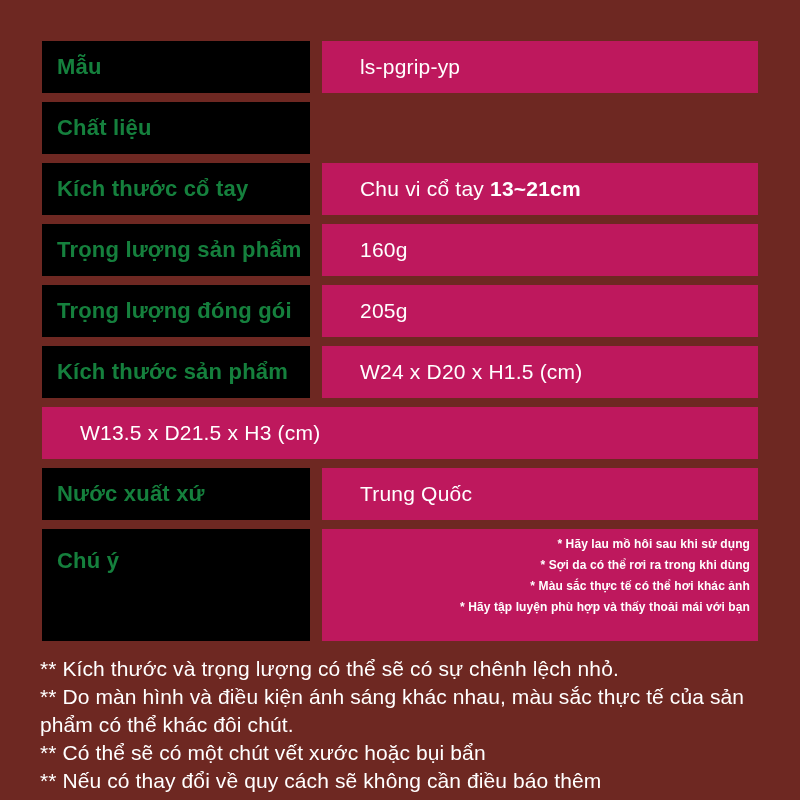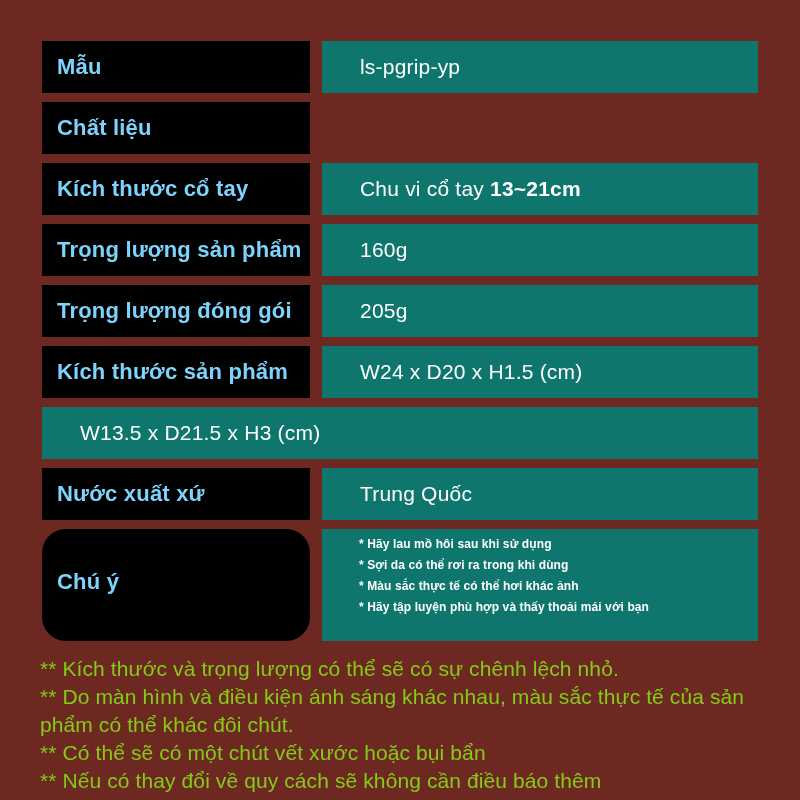--- a/index.html
+++ b/index.html
@@ -21,64 +21,64 @@
   }
   .spec-row {
     display: flex;
     gap: 12px;
   }
   .label-cell {
     width: 268px;
     flex: 0 0 268px;
     min-height: 52px;
     background: #000000;
-    color: #7dd3fc;
+    color: #15803d;
     display: flex;
     align-items: center;
     padding-left: 15px;
     box-sizing: border-box;
     font-size: 22px;
     font-weight: bold;
     letter-spacing: 0.2px;
   }
   .value-cell {
     flex: 1;
     min-height: 52px;
-    background: #0f766e;
+    background: #be185d;
     color: #ffffff;
     display: flex;
     align-items: center;
     padding-left: 38px;
     padding-right: 8px;
     box-sizing: border-box;
     font-size: 21px;
     letter-spacing: 0.2px;
+    text-align: right;
   }
   .value-bold {
     font-weight: bold;
   }
   .spec-row.notes-row .label-cell {
     align-items: flex-start;
-    padding-top: 40px;
+    padding-top: 19px;
     min-height: 112px;
-    border-radius: 24px;
   }
   .spec-row.notes-row .value-cell {
     display: block;
     min-height: 112px;
     padding-top: 5px;
     padding-left: 37px;
     font-size: 12px;
     line-height: 21px;
     font-weight: bold;
     letter-spacing: 0.1px;
   }
   .footnotes {
     margin: 14px 40px 5px 40px;
-    color: #84cc16;
+    color: #ffffff;
     font-size: 21px;
     line-height: 28px;
     letter-spacing: 0.1px;
   }
   .footnotes p {
     margin: 0;
     padding: 0;
   }
 </style>
 </head>

